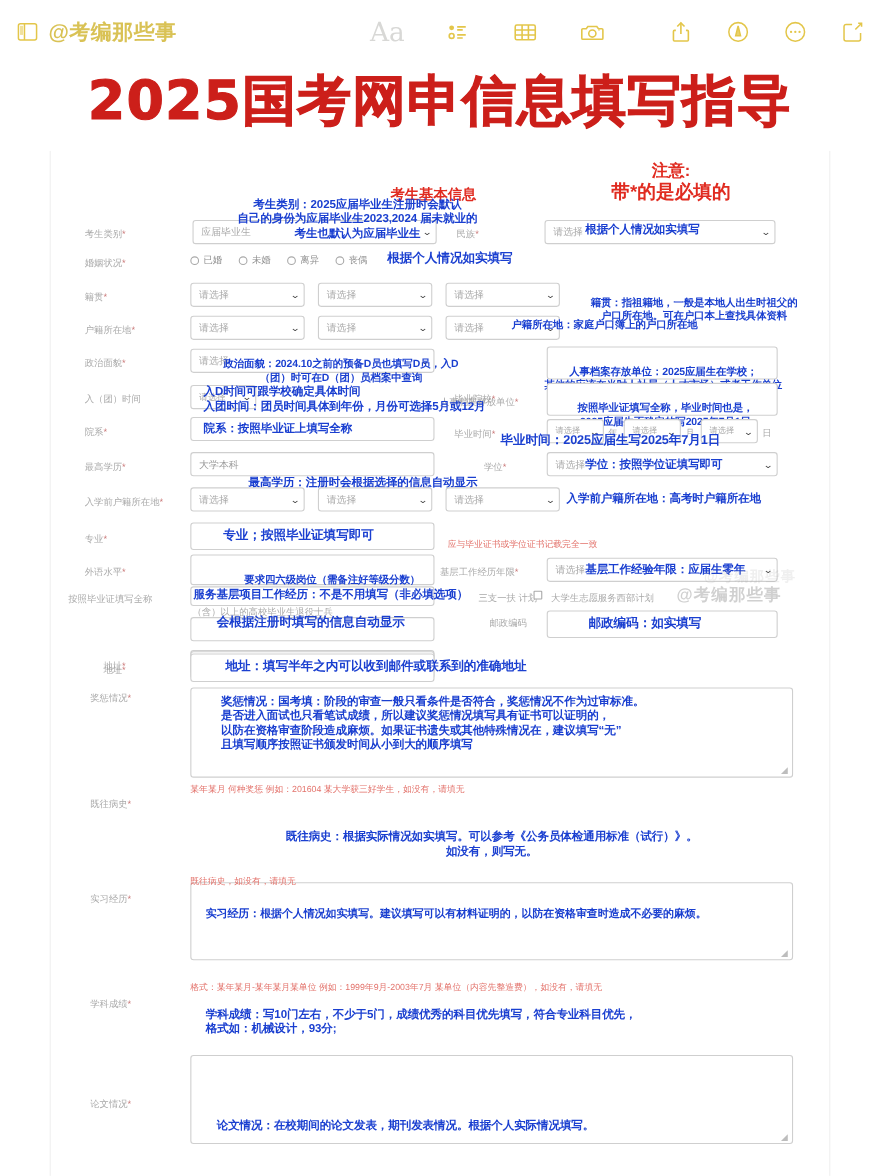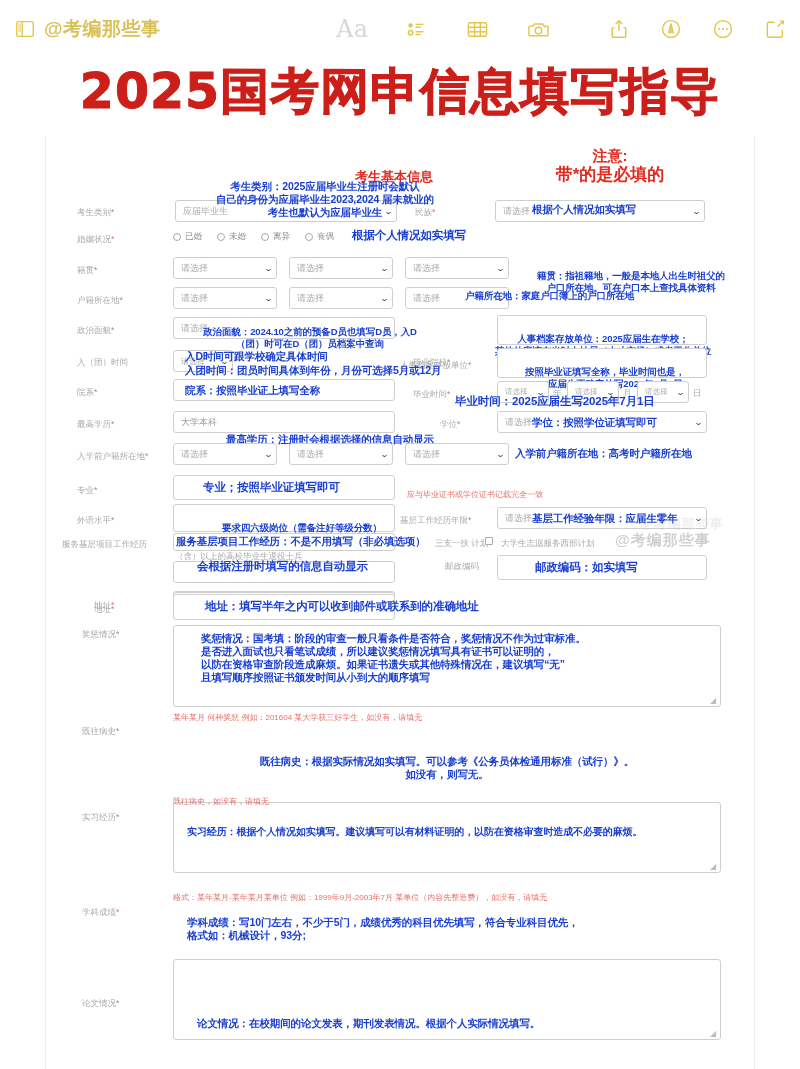--- a/index.html
+++ b/index.html
@@ -482,21 +482,21 @@
   <div class="abs flabel" style="left:355px; top:378px;">
     <span>基层工作经历年限</span><span class="req">*</span>
   </div>
   <div class="abs fsel" style="left:452px; top:370px; width:210px;">
     <span class="ph">请选择</span>
     <span class="caret">⌄</span>
   </div>
   <div class="abs ann" style="left:487px; top:375px;">基层工作经验年限：应届生零年</div>
 
   <div class="abs flabel" style="left:17px; top:402px;">
-    <span>服务基层项目工作经历</span>
+    <span>按照毕业证填写全称</span>
   </div>
   <div class="abs fbox" style="left:128px; top:396px; width:222px; height:18px;"></div>
   <div class="abs ann" style="left:131px; top:398px;">服务基层项目工作经历：不是不用填写（非必填选项）</div>
   <div class="abs flabel" style="left:390px; top:401px;">三支一扶 计划</div>
   <span class="abs cbox" style="left:440px; top:400px;"></span>
   <div class="abs flabel" style="left:456px; top:401px;">大学生志愿服务西部计划</div>
   <div class="abs flabel" style="left:130px; top:414px;text-align:right;">（含）以上的高校毕业生退役士兵</div>
 
   <div class="abs flabel" style="left:400px; top:424px;">邮政编码</div>
   <div class="abs fbox" style="left:452px; top:418px; width:210px; height:25px;"></div>

